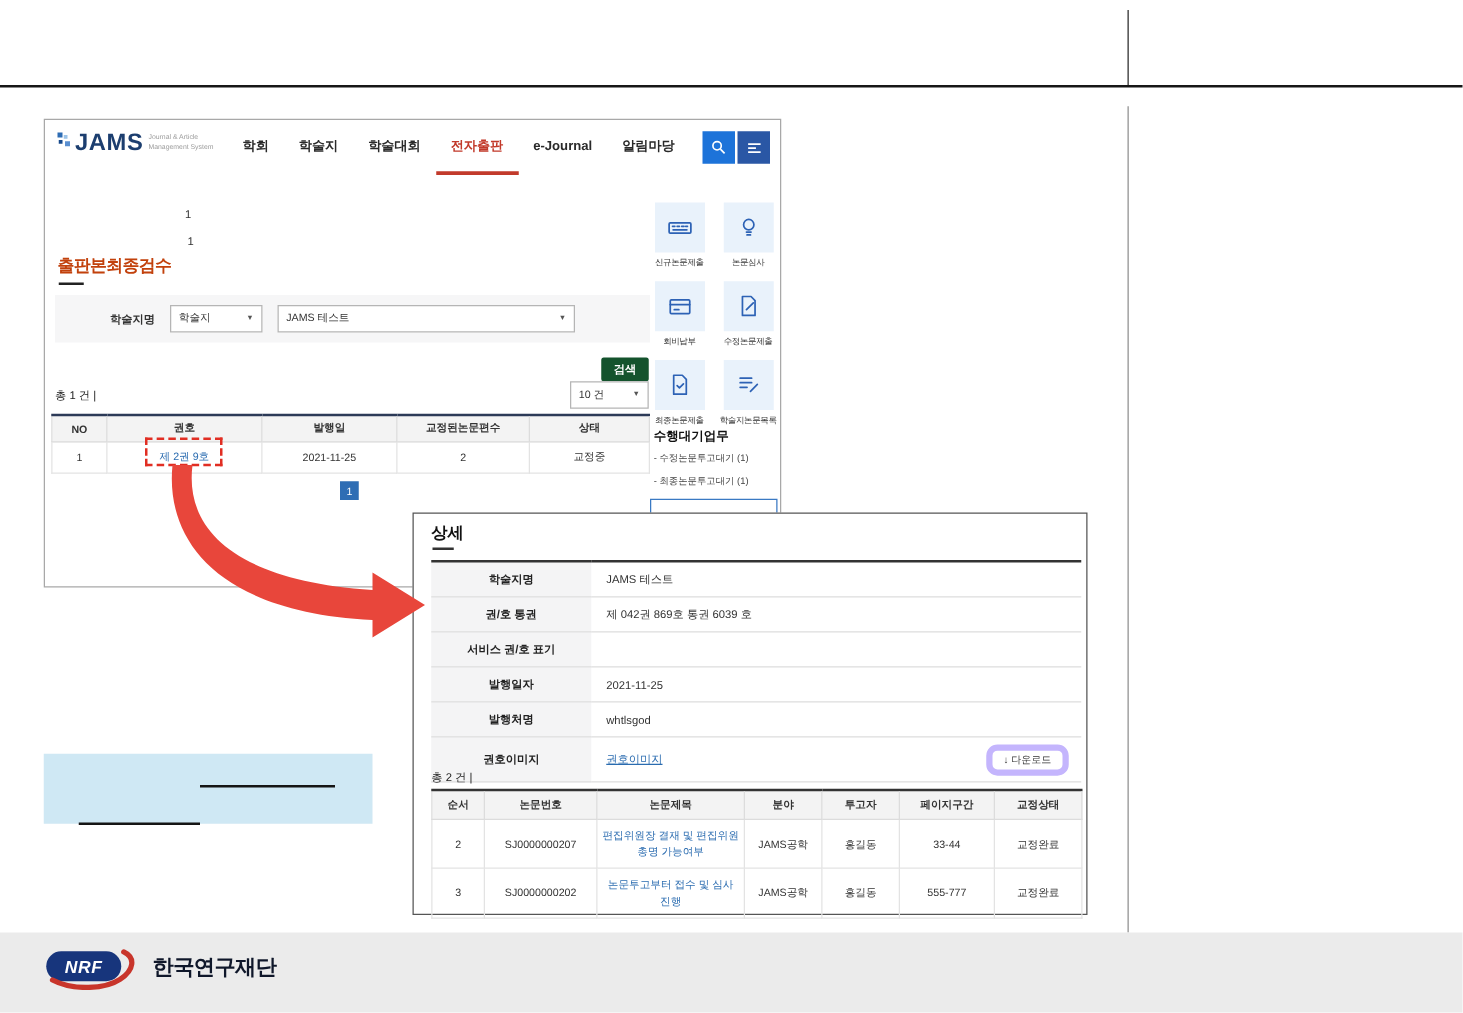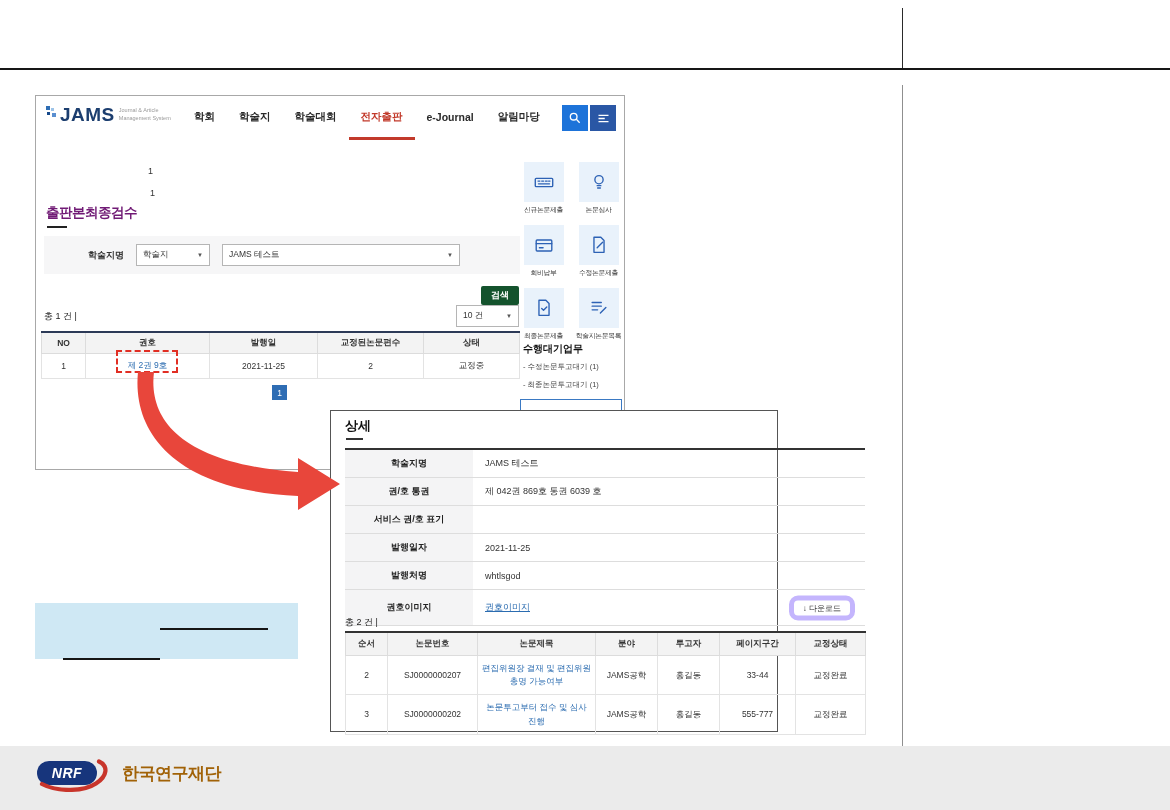--- a/index.html
+++ b/index.html
@@ -9,21 +9,21 @@
   
   .top-rule   { position:absolute; left:0; top:68px; width:1170px; border-top:2px solid #161616; }
   .vline-top  { position:absolute; left:902px; top:8px;  height:60px;  border-left:1px solid #2a2a2a; }
   .vline-right{ position:absolute; left:902px; top:85px; height:661px; border-left:1px solid #8f8f8f; }
 
   
   .footer { position:absolute; left:0; top:746px; width:1170px; height:64px; background:#ebebeb; }
   .nrf-logo { position:absolute; left:36px; top:8px; width:78px; height:38px; }
   .nrf-text { position:absolute; left:1px; top:7px; width:60px; height:24px; display:flex; align-items:center; justify-content:center;
               color:#fff; font-weight:bold; font-style:italic; font-size:14px; letter-spacing:.5px; }
-  .org-name { position:absolute; left:122px; top:16px; font-size:17px; font-weight:bold; color:#a16207; letter-spacing:-0.5px; }
+  .org-name { position:absolute; left:122px; top:16px; font-size:17px; font-weight:bold; color:#0f172a; letter-spacing:-0.5px; }
 
   
   .shot { position:absolute; left:35px; top:95px; width:590px; height:375px; background:#fff; border:1px solid #a8a8a8; z-index:1; }
 
   .s1-header { position:absolute; left:0; top:0; width:100%; height:44px; background:#fff; }
   .jams-logo { position:absolute; left:9px; top:9px; display:flex; align-items:flex-start; }
   .logo-title { font-size:19px; font-weight:bold; color:#1c3e6f; letter-spacing:.5px; line-height:1; margin-left:2px; }
   .logo-sub { margin-left:4px; margin-top:2px; font-size:5.5px; color:#9a9a9a; line-height:1.45; }
 
   .s1-nav { position:absolute; left:146px; top:0; height:44px; display:flex; }
@@ -34,21 +34,21 @@
   .search-btn { right:36px; background:#1d73d9; }
   .menu-btn   { right:8px;  background:#2a57a5; }
 
   .s1-crumb { position:absolute; left:0; top:44px; width:100%; height:22px; background:#31405f; display:flex; align-items:center; }
   .home-btn { width:24px; height:22px; background:#3b6ecb; display:flex; align-items:center; justify-content:center; }
   .crumb-text { margin-left:8px; font-size:8.5px; color:#ffffff; }
 
   .stray-1 { position:absolute; left:112px; top:70px; font-size:9px; color:#333; }
   .stray-2 { position:absolute; left:114px; top:92px; font-size:9px; color:#333; }
 
-  .s1-title { position:absolute; left:10px; top:108px; font-size:13.5px; font-weight:bold; color:#701a75; letter-spacing:-0.5px; }
+  .s1-title { position:absolute; left:10px; top:108px; font-size:13.5px; font-weight:bold; color:#c2410c; letter-spacing:-0.5px; }
   .s1-title-line { position:absolute; left:11px; top:130px; width:20px; border-top:2px solid #222; }
 
   .s1-form { position:absolute; left:8px; top:140px; width:476px; height:38px; background:#f6f6f7; display:flex; align-items:center; padding-left:44px; gap:12px; }
   .form-label { font-size:9px; font-weight:bold; color:#333; }
   .fake-select { height:22px; background:#fff; border:1px solid #b5b5b5; display:flex; align-items:center; justify-content:space-between; padding:0 6px; font-size:8.5px; color:#333; cursor:pointer; }
   .sel-type { width:74px; }
   .sel-name { width:238px; }
   .sel-arrow { font-size:6px; color:#555; margin-left:6px; }
 
   .s1-search-btn { position:absolute; left:445px; top:190px; width:38px; height:19px; background:#14532d; color:#fff; font-size:9px; font-weight:bold;
@@ -74,21 +74,21 @@
 
   .pending-title { position:absolute; left:487px; top:246px; font-size:10px; font-weight:bold; color:#111; }
   .pending-item1 { position:absolute; left:487px; top:266px; font-size:7.5px; color:#444; cursor:pointer; }
   .pending-item2 { position:absolute; left:487px; top:284px; font-size:7.5px; color:#444; cursor:pointer; }
   .partial-box { position:absolute; left:484px; top:303px; width:102px; height:55px; border:1px solid #3a79c3; background:#fff; }
 
   
   .red-arrow { position:absolute; left:128px; top:372px; z-index:6; }
 
   
-  .detail { position:absolute; left:330px; top:410px; width:448px; height:322px; background:#fff; border:1px solid #555; z-index:5; }
+  .detail { position:absolute; left:330px; top:410px; width:540px; height:322px; background:#fff; border:1px solid #555; z-index:5; }
   .detail-title { position:absolute; left:14px; top:6px; font-size:13px; font-weight:bold; color:#111; }
   .detail-line { position:absolute; left:15px; top:27px; width:17px; border-top:2px solid #333; }
 
   .fields { position:absolute; left:14px; top:37px; width:520px; border-collapse:collapse; border-top:2px solid #333; table-layout:fixed; }
   .fields th { background:#f4f4f5; font-size:9px; font-weight:bold; color:#222; text-align:center; padding:7px 4px; border-bottom:1px solid #ddd; }
   .fields td { font-size:9px; color:#333; text-align:left; padding:7px 12px; border-bottom:1px solid #ddd; position:relative; }
   .fields .img-row th, .fields .img-row td { padding-top:11px; padding-bottom:11px; }
   .link-underline { color:#2b6cb0; text-decoration:underline; cursor:pointer; }
   .dl-btn { position:absolute; right:10px; top:50%; transform:translateY(-50%); border:5px solid #c4b5fd; border-radius:9px; background:#fff;
             font-size:8px; color:#333; padding:2px 9px; white-space:nowrap; cursor:pointer; }

